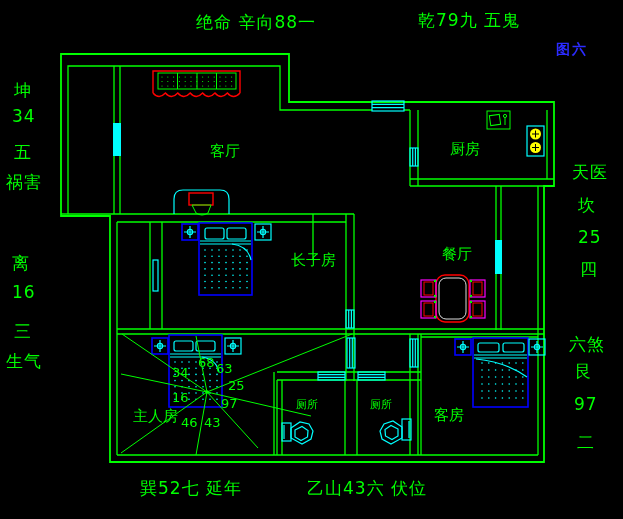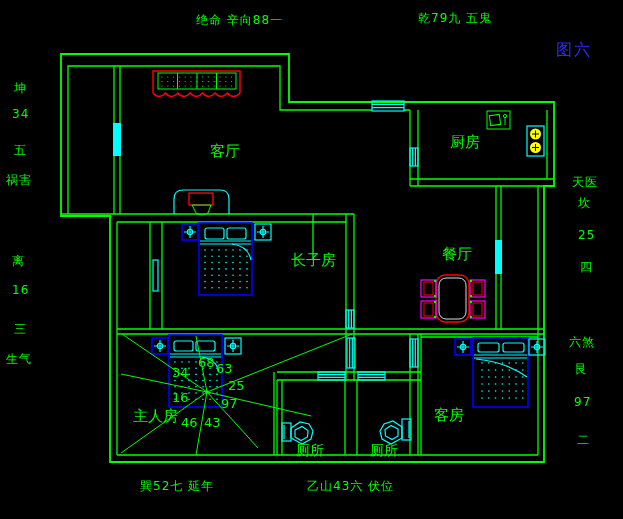--- a/index.html
+++ b/index.html
@@ -20,26 +20,26 @@
   .bl{stroke:var(--blue);fill:none;stroke-width:1.6;}
   .rd{stroke:var(--red);fill:none;stroke-width:1.4;}
   .mg{stroke:var(--magenta);fill:none;stroke-width:1.2;}
   .wht{stroke:#dcdcdc;fill:none;stroke-width:1;}
   .ylf{fill:var(--yellow);stroke:none;}
   .blk{stroke:#000;fill:none;stroke-width:1;}
   .dotc{fill:var(--cyan);stroke:none;}
   .dotg{fill:var(--green);stroke:none;}
   .thin{stroke-width:1;}
   
-  .lbl{position:absolute;color:var(--green);font-size:12px;line-height:1;
+  .lbl{position:absolute;color:var(--green);font-size:17px;line-height:1;
        letter-spacing:1px;white-space:nowrap;}
   .room{font-size:15px;letter-spacing:0;}
-  .small{font-size:14px;margin-top:44px;}
+  .small{font-size:11px;}
   .num{font-size:13px;letter-spacing:0;}
-  .fig{color:var(--figblue);font-size:16px;font-weight:normal;letter-spacing:2px;}
+  .fig{color:var(--figblue);font-size:14px;font-weight:bold;letter-spacing:2px;}
 </style>
 </head>
 <body>
 
 <svg id="plan" width="623" height="519" viewBox="0 0 623 519">
 
   <g class="g">
 
     <path class="g2" d="M61,216 V54 H289 V102 H554 V186 H544 V462 H110 V216 Z"></path>
 
@@ -437,34 +437,34 @@
 
   <div class="lbl" style="left:14px;top:82px">坤</div>
   <div class="lbl" style="left:12px;top:108px">34</div>
   <div class="lbl" style="left:14px;top:144px">五</div>
   <div class="lbl" style="left:6px;top:174px">祸害</div>
   <div class="lbl" style="left:12px;top:255px">离</div>
   <div class="lbl" style="left:12px;top:284px">16</div>
   <div class="lbl" style="left:14px;top:323px">三</div>
   <div class="lbl" style="left:6px;top:353px">生气</div>
 
-  <div class="lbl" style="left:572px;top:176px">天医</div>
+  <div class="lbl" style="left:572px;top:164px">天医</div>
   <div class="lbl" style="left:578px;top:197px">坎</div>
   <div class="lbl" style="left:578px;top:229px">25</div>
   <div class="lbl" style="left:580px;top:261px">四</div>
   <div class="lbl" style="left:569px;top:336px">六煞</div>
   <div class="lbl" style="left:575px;top:363px">艮</div>
   <div class="lbl" style="left:574px;top:396px">97</div>
   <div class="lbl" style="left:577px;top:434px">二</div>
 
   <div class="lbl" style="left:140px;top:480px">巽52七 延年</div>
   <div class="lbl" style="left:307px;top:480px">乙山43六 伏位</div>
 
   <div class="lbl room" style="left:210px;top:144px">客厅</div>
-  <div class="lbl room" style="left:450px;top:135px">厨房</div>
+  <div class="lbl room" style="left:450px;top:142px">厨房</div>
   <div class="lbl room" style="left:291px;top:253px">长子房</div>
   <div class="lbl room" style="left:442px;top:247px">餐厅</div>
   <div class="lbl room" style="left:133px;top:409px">主人房</div>
   <div class="lbl room small" style="left:296px;top:399px">厕所</div>
   <div class="lbl room small" style="left:370px;top:399px">厕所</div>
   <div class="lbl room" style="left:434px;top:408px">客房</div>
 
   <div class="lbl num" style="left:198px;top:356px">68</div>
   <div class="lbl num" style="left:216px;top:362px">63</div>
   <div class="lbl num" style="left:228px;top:379px">25</div>

